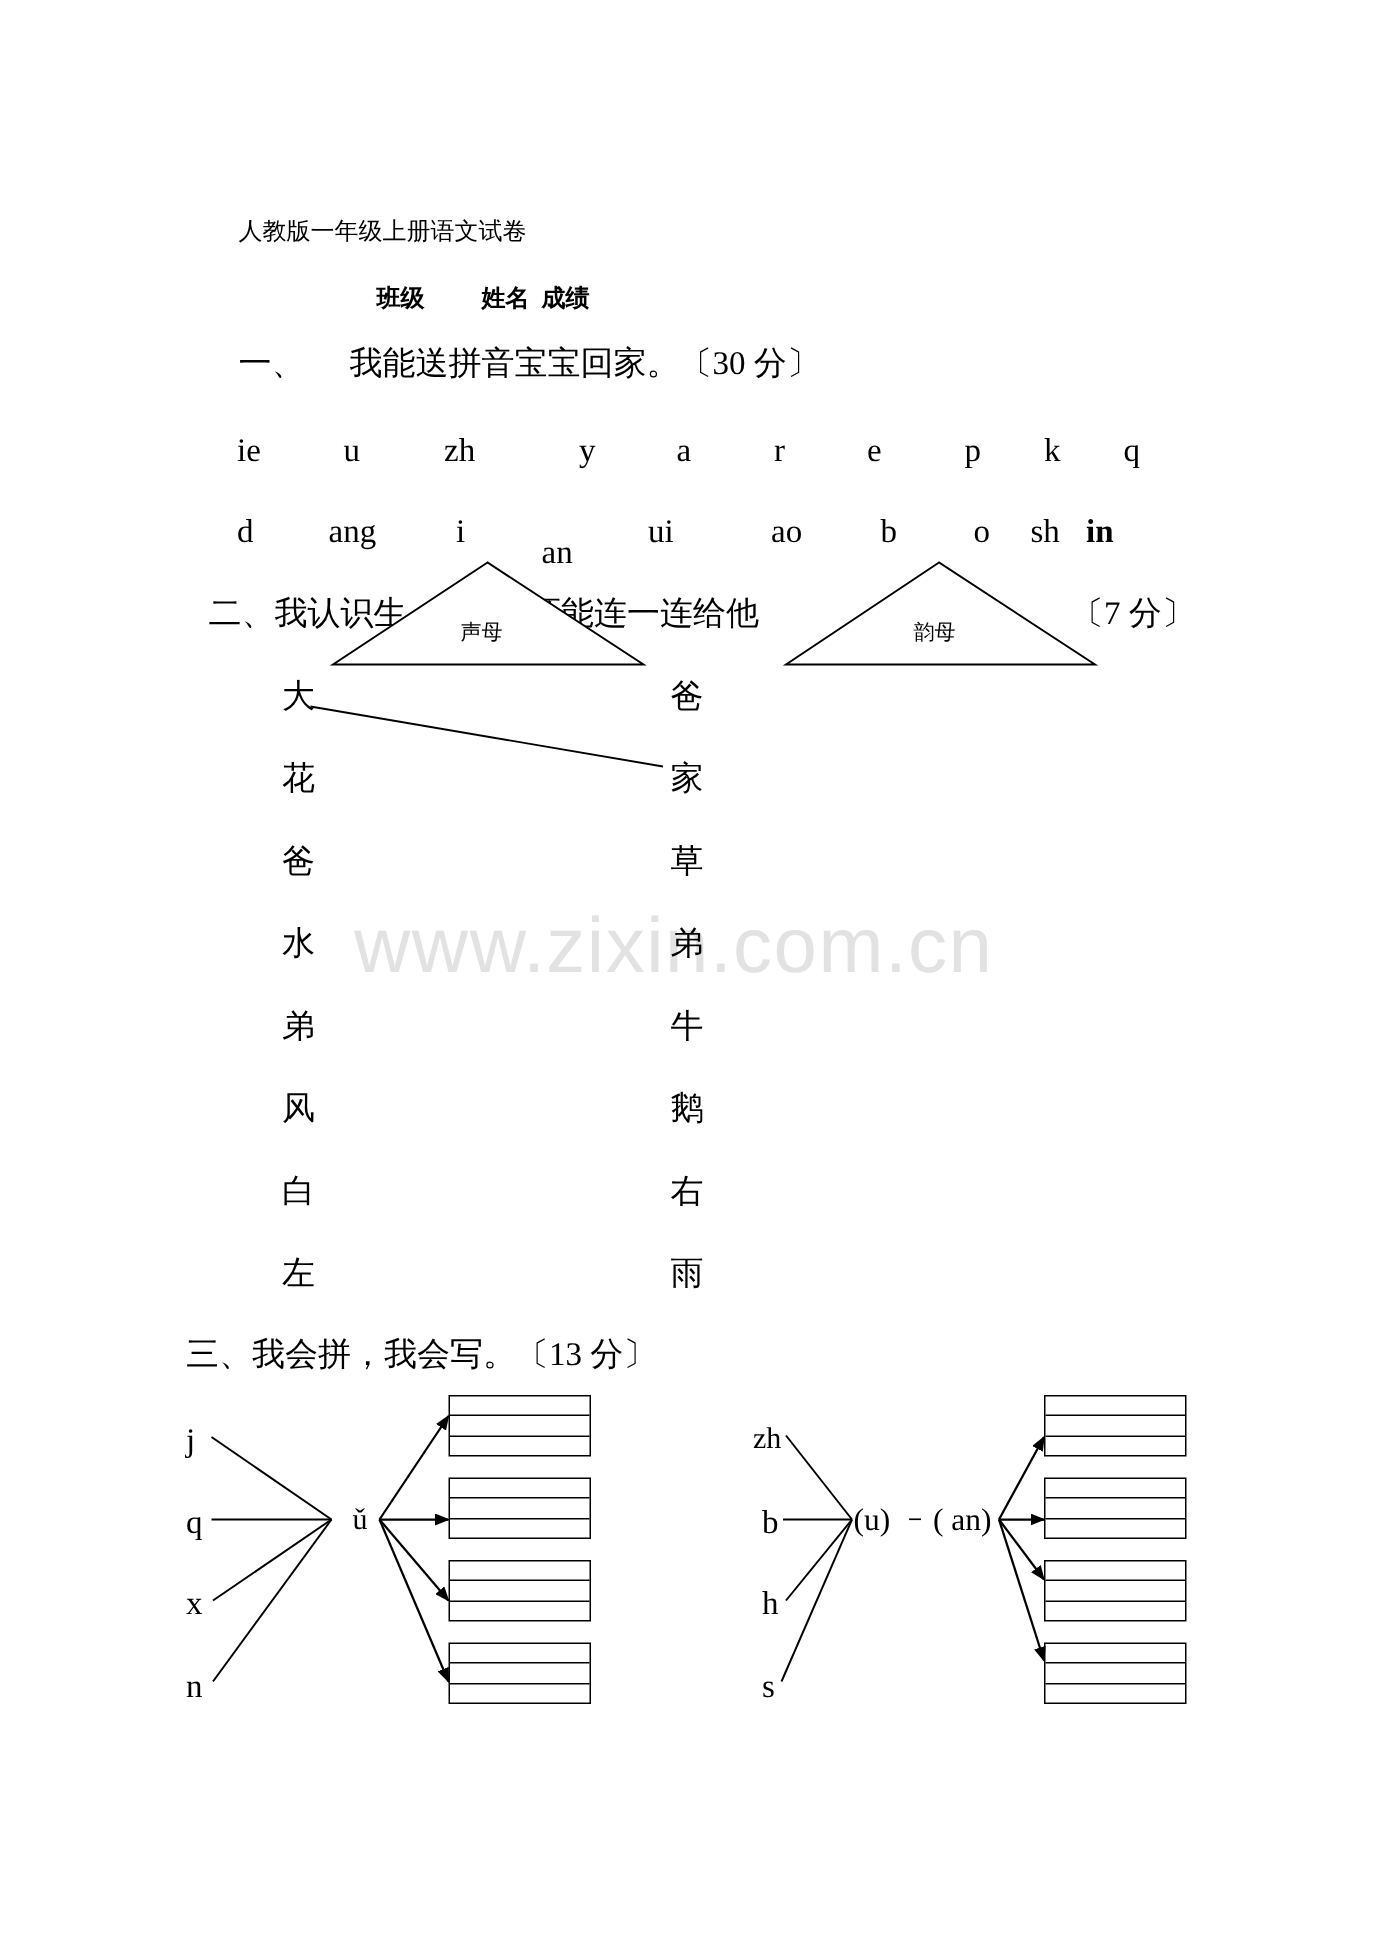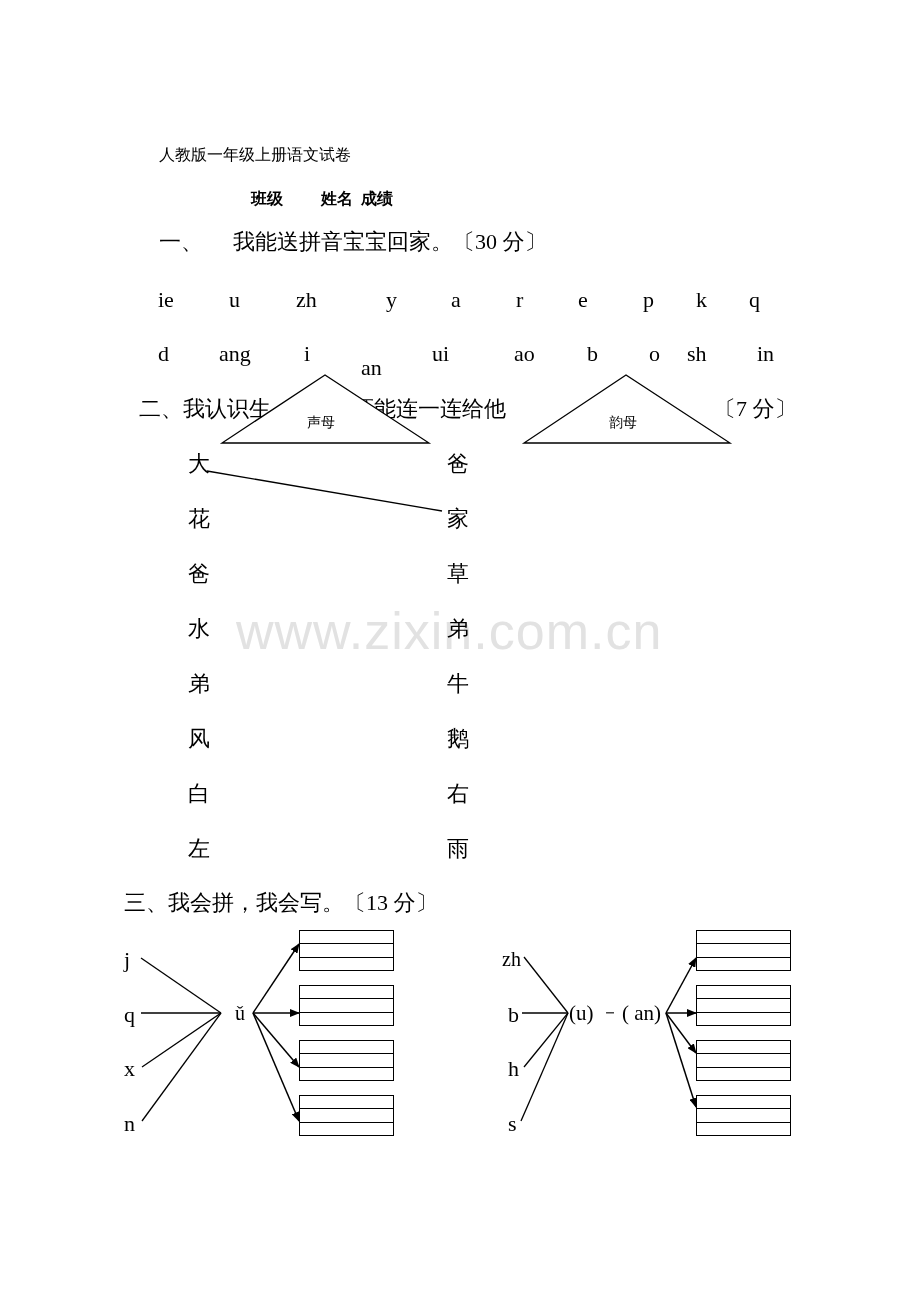--- a/index.html
+++ b/index.html
@@ -50,21 +50,21 @@
 <div>
   <div class="abs py" style="left:158px; top:343px;">d</div>
   <div class="abs py" style="left:219px; top:343px;">ang</div>
   <div class="abs py" style="left:304px; top:343px;">i</div>
   <div class="abs py" style="left:361px; top:357px;">an</div>
   <div class="abs py" style="left:432px; top:343px;">ui</div>
   <div class="abs py" style="left:514px; top:343px;">ao</div>
   <div class="abs py" style="left:587px; top:343px;">b</div>
   <div class="abs py" style="left:649px; top:343px;">o</div>
   <div class="abs py" style="left:687px; top:343px;">sh</div>
-  <div class="abs py" style="left:757px; top:343px;">in</div>
+  <div class="abs py" style="left:724px; top:343px;font-weight:bold;">in</div>
 </div>
 
 <div class="abs sec" style="left:139px; top:398px;">二、我认识生</div>
 <div class="abs sec" style="left:330px; top:398px;">我还能连一连给他</div>
 <div class="abs sec" style="left:714px; top:398px;">〔7 分〕</div>
 
 <svg class="overlay" width="920" height="1300">
   <polygon points="325,375 222,443 429,443" fill="#fff" stroke="#000" stroke-width="1.3"></polygon>
   <polygon points="626,375 524,443 730,443" fill="#fff" stroke="#000" stroke-width="1.3"></polygon>
 

